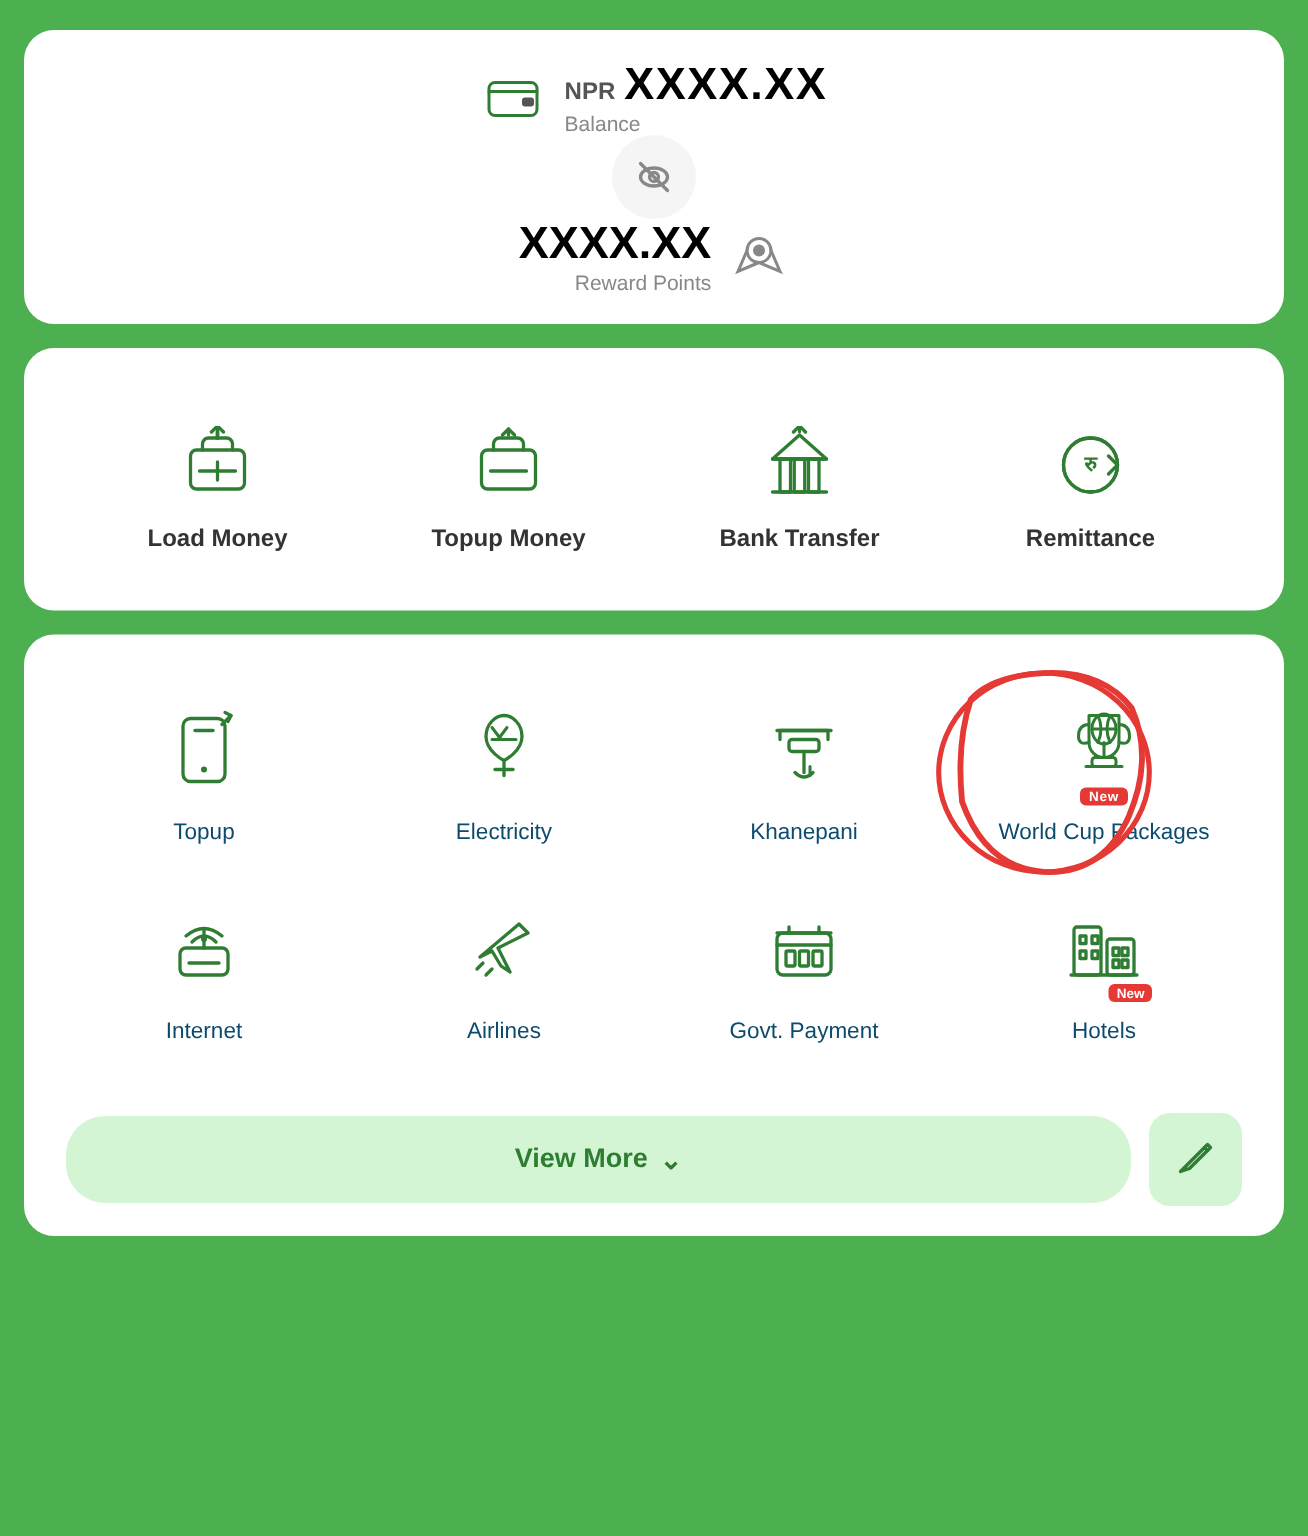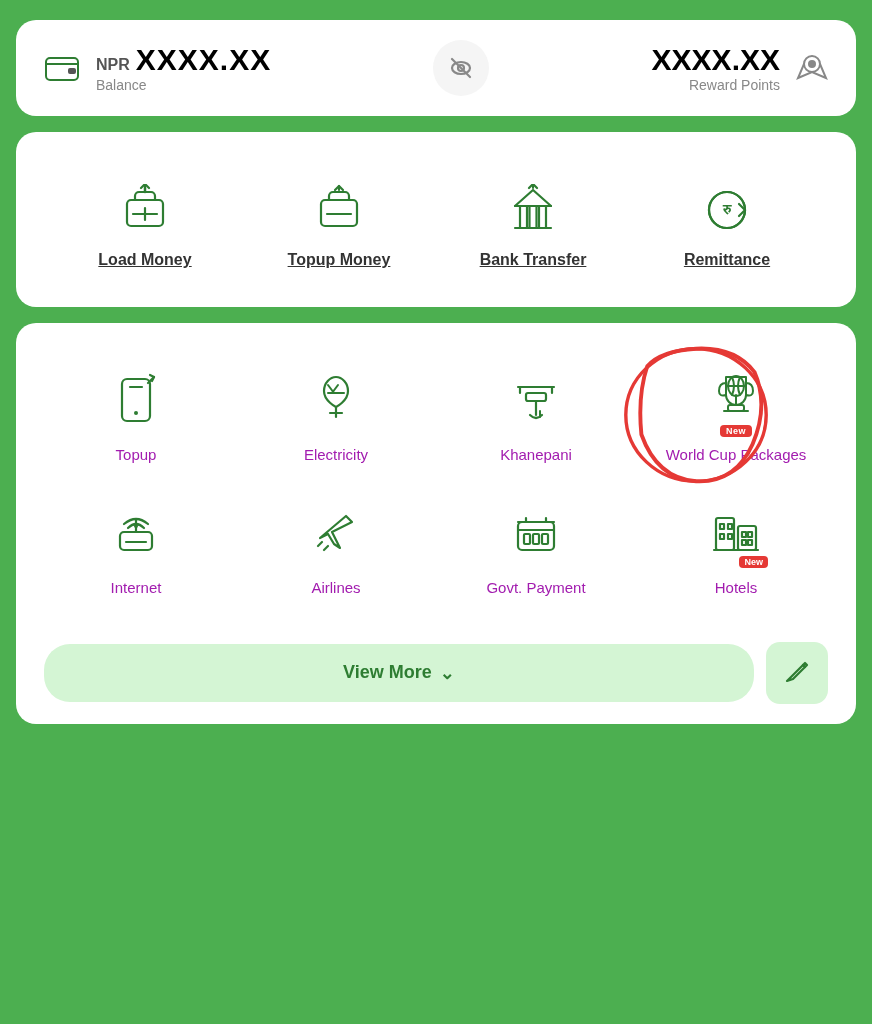--- a/index.html
+++ b/index.html
@@ -21,20 +21,21 @@
       width: 100%;
       padding: 24px 20px;
     }
 
     
     .balance-card {
       display: flex;
       align-items: center;
       justify-content: space-between;
       padding: 20px 24px;
+      flex-direction: column;
     }
 
     .balance-left {
       display: flex;
       align-items: center;
       gap: 12px;
     }
 
     .wallet-icon-wrap {
       width: 44px;
@@ -106,21 +107,20 @@
       align-items: center;
       justify-content: center;
     }
 
     .action-label {
       font-size: 16px;
       font-weight: 600;
       color: #333;
       text-align: center;
       line-height: 1.3;
-      text-decoration: underline;
     }
 
     
     .services-card {
       padding: 28px 20px 20px;
     }
 
     .services-grid {
       display: grid;
       grid-template-columns: repeat(4, 1fr);
@@ -142,21 +142,21 @@
       width: 64px;
       height: 64px;
       display: flex;
       align-items: flex-start;
       justify-content: center;
       position: relative;
     }
 
     .service-label {
       font-size: 15px;
-      color: #a21caf;
+      color: #0c4a6e;
       text-align: center;
       line-height: 1.3;
     }
 
     .new-badge {
       position: absolute;
       bottom: 2px;
       left: 50%;
       transform: translateX(-50%);
       background: #e53935;

